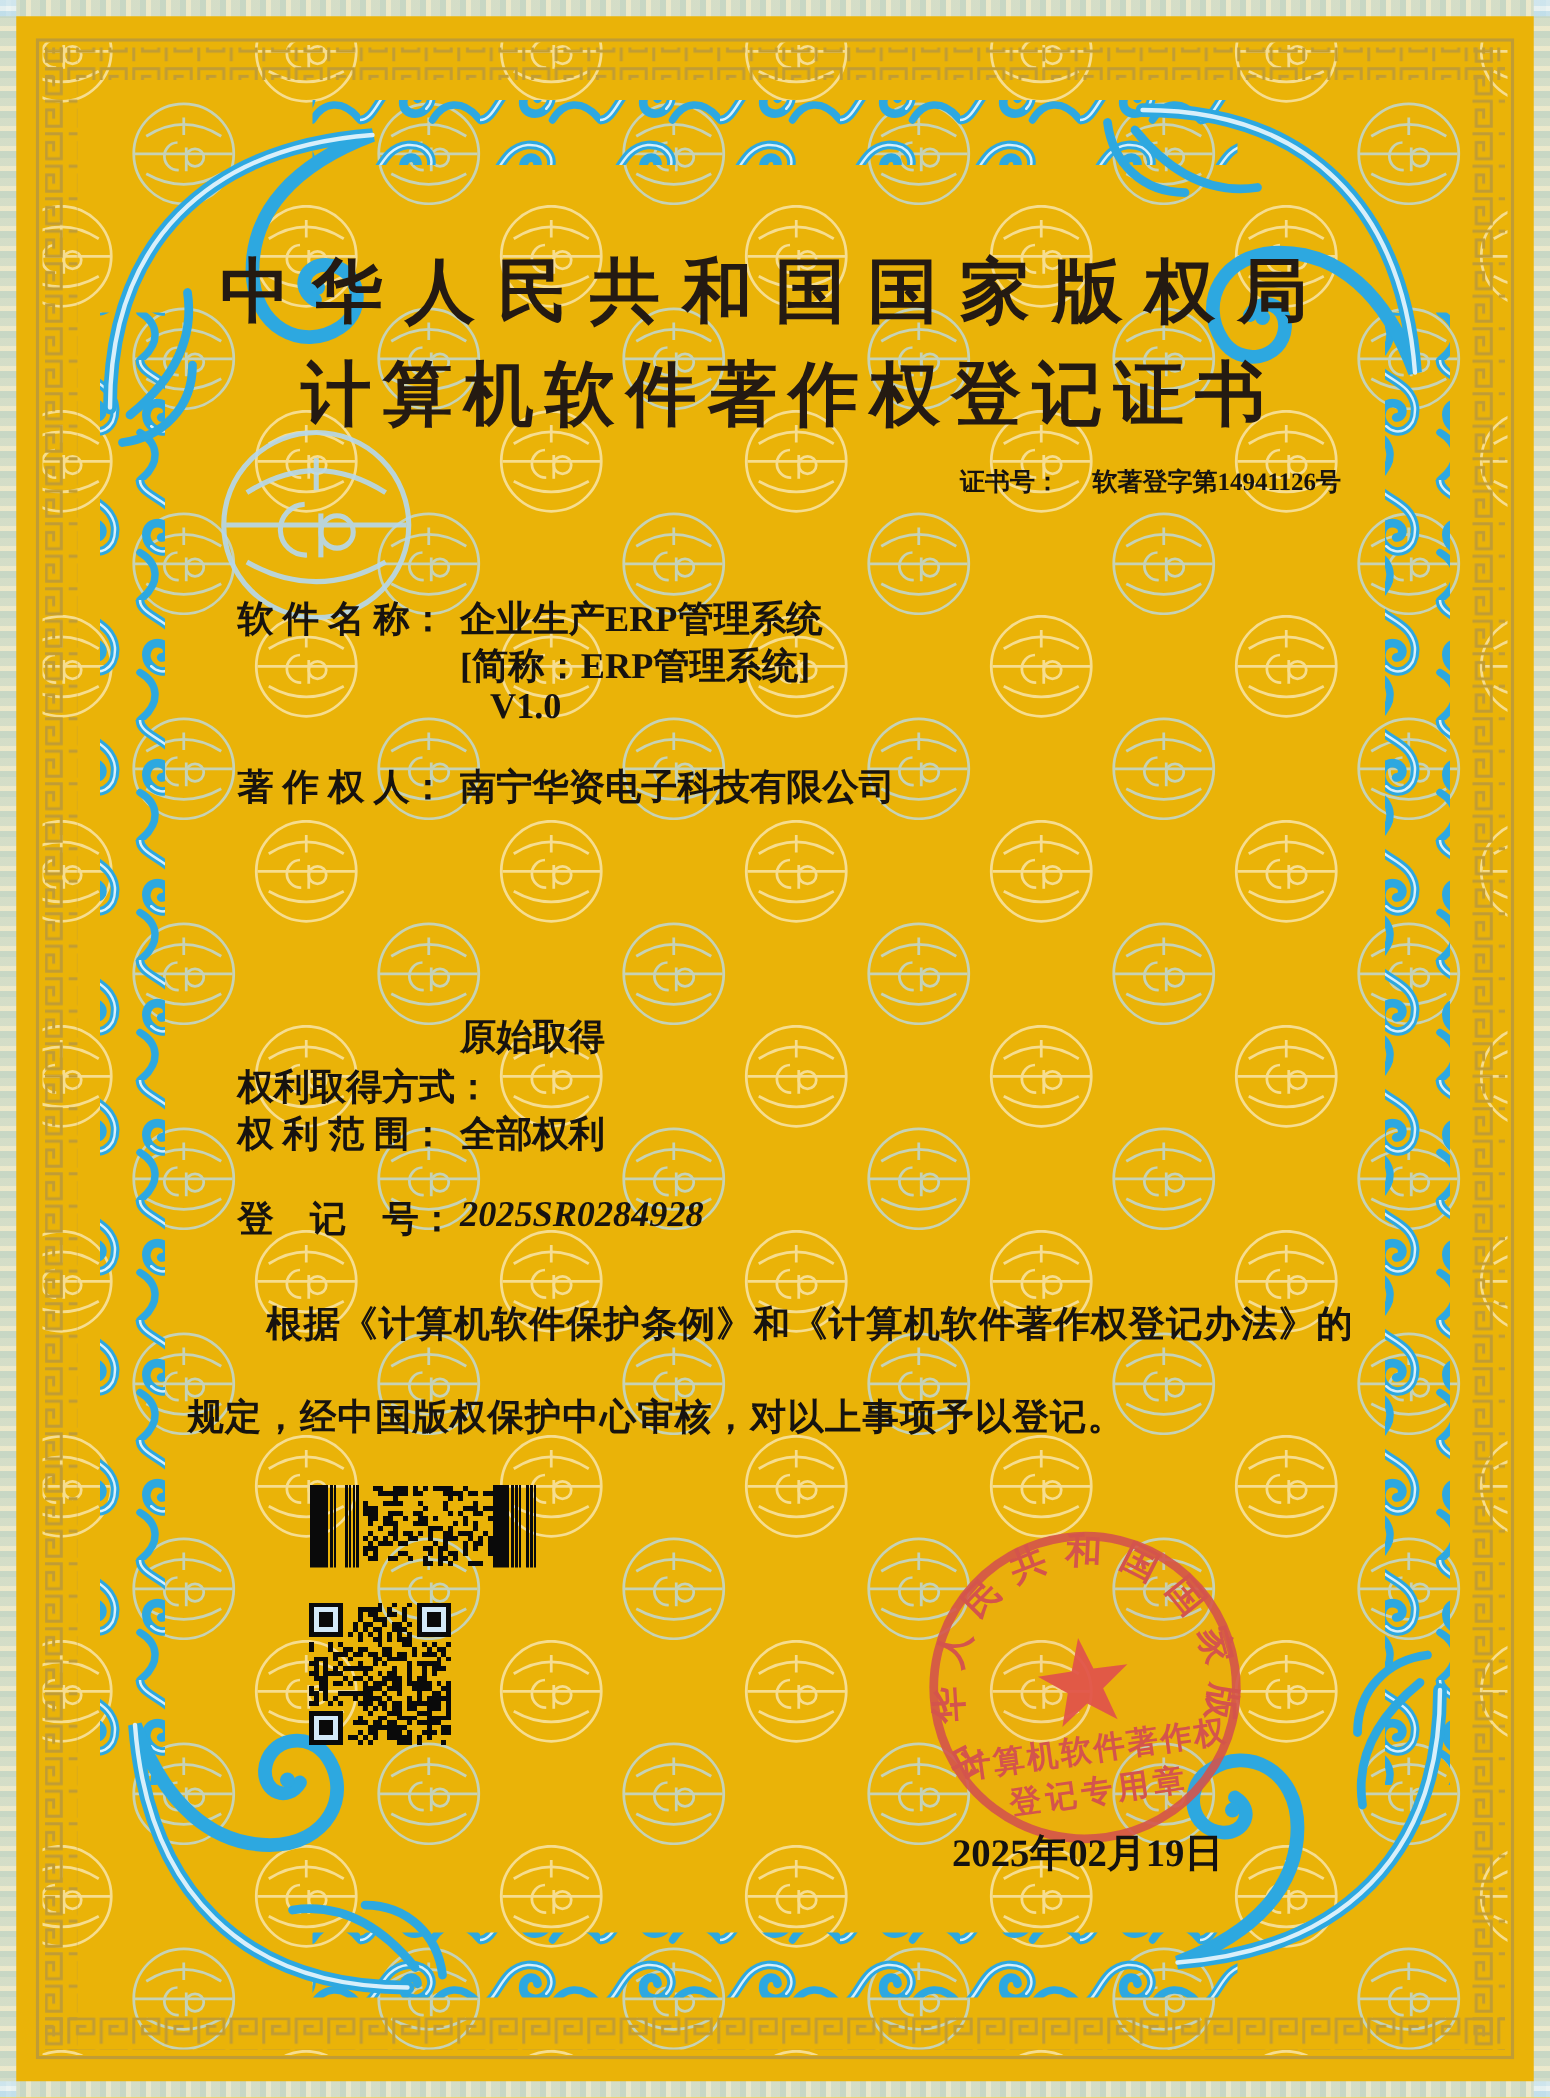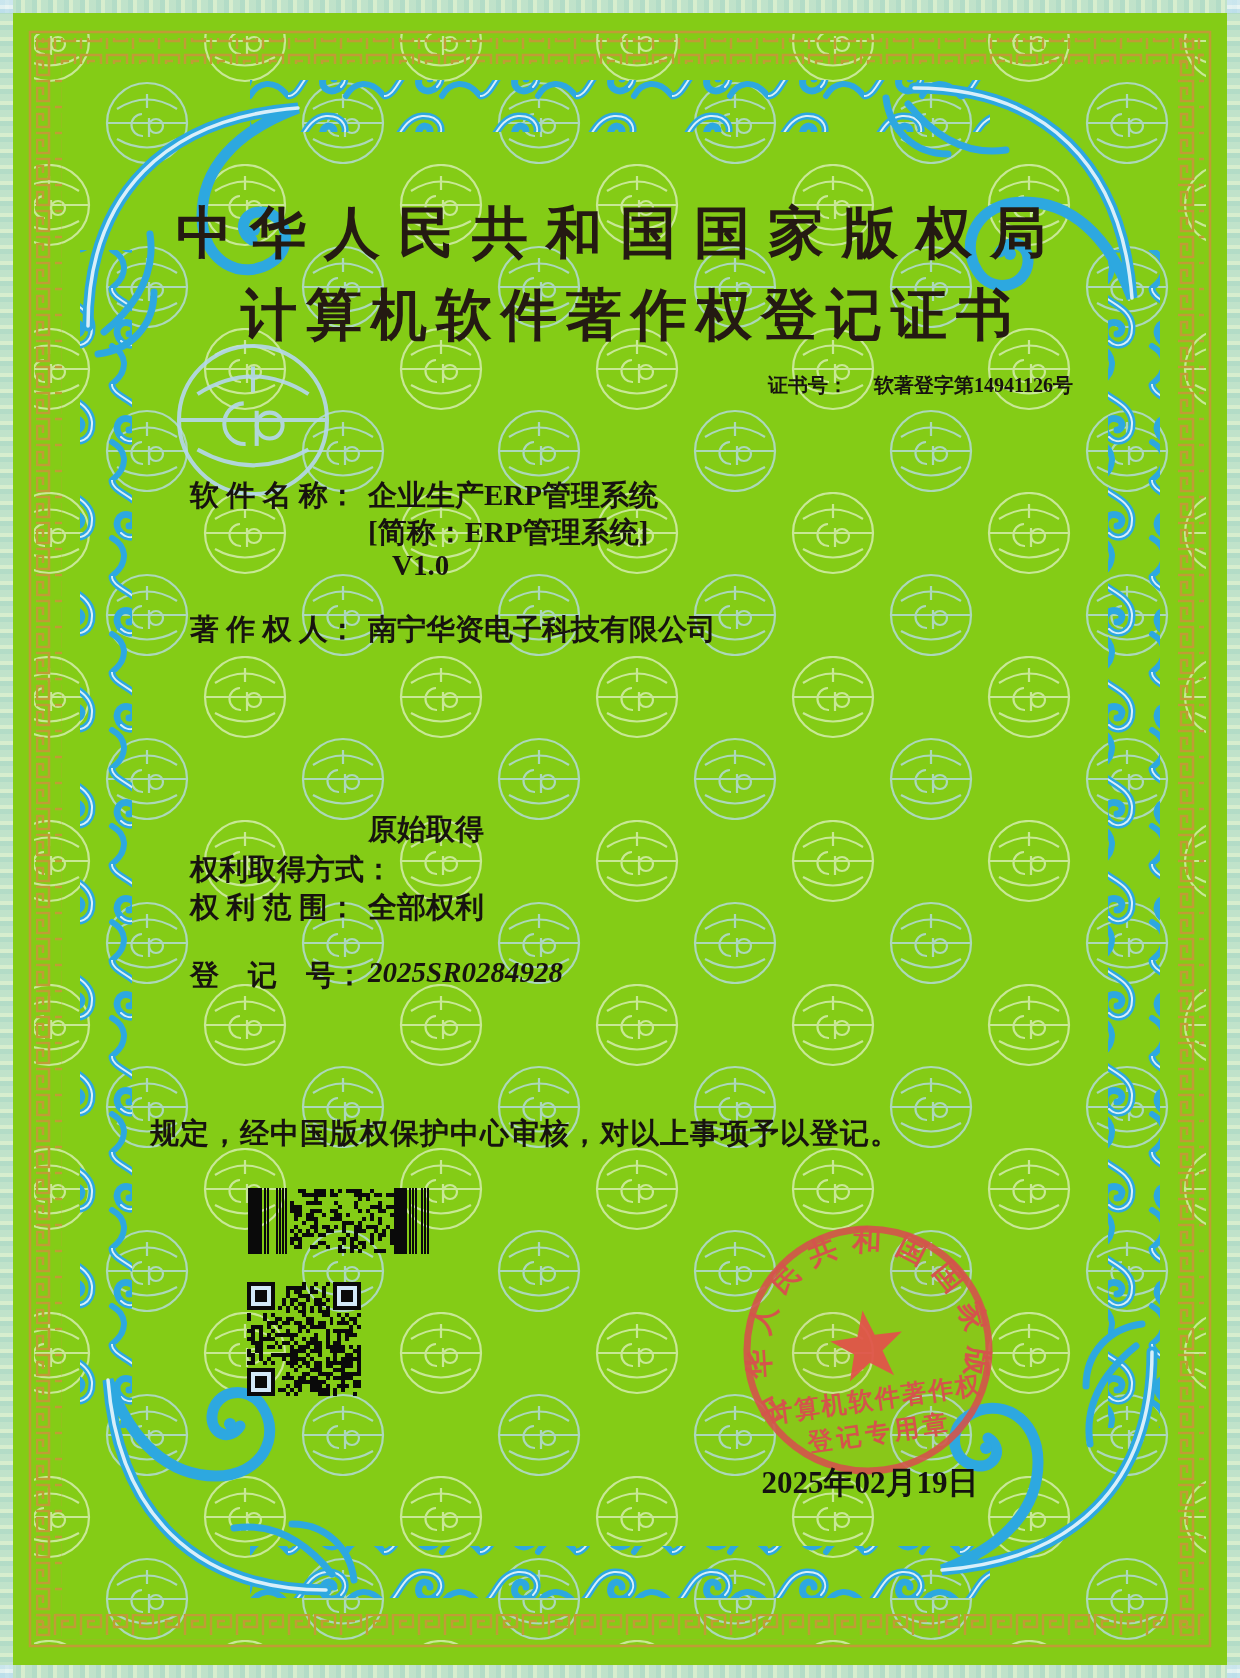--- a/index.html
+++ b/index.html
@@ -1,19 +1,19 @@
 <!DOCTYPE html>
 <html><head>
 <meta charset="utf-8">
 <style>
   html,body{margin:0;padding:0;}
   .page{
     position:relative;
     width:1240px;height:1678px;
-    background:#84cc16;
+    background:#eab308;
     overflow:hidden;
     font-family:"Liberation Serif","DejaVu Serif",serif;
     color:#1b1713;
   }
   .edge{position:absolute;opacity:.8;}
   .edge.h{left:0;width:1240px;height:13px;background:repeating-linear-gradient(90deg,#bfe0f3 0 5px,#ecf6fc 5px 9px,#cfe8f7 9px 16px);}
   .edge.v{top:0;height:1678px;width:13px;background:repeating-linear-gradient(0deg,#bfe0f3 0 5px,#ecf6fc 5px 9px,#cfe8f7 9px 16px);}
   .decor{position:absolute;left:0;top:0;}
   .abs{position:absolute;white-space:nowrap;}
   .title{
@@ -126,20 +126,21 @@
 
   <div class="abs flabel" style="top:850px;">权利取得方式：</div>
   <div class="abs fvalue" style="top:810px;">原始取得</div>
 
   <div class="abs flabel" style="top:888px;text-align:right;">权 利 范 围：</div>
   <div class="abs fvalue" style="top:888px;">全部权利</div>
 
   <div class="abs flabel" style="top:956px;">登　记　号：</div>
   <div class="abs fvalue" style="top:956px;font-style:italic;">2025SR0284928</div>
 
+  <div class="abs stmt" style="left:213px;top:1040px;">根据《计算机软件保护条例》和《计算机软件著作权登记办法》的</div>
   <div class="abs stmt" style="left:150px;top:1114px;">规定，经中国版权保护中心审核，对以上事项予以登记。</div>
 
   <svg id="barcode-svg" class="abs" style="left:248px;top:1188px;" width="182" height="66" viewBox="0 0 182 66" shape-rendering="crispEdges">
       <rect x="0" y="0" width="14" height="66" fill="#0a0a0a"></rect>
       <rect x="16" y="0" width="2" height="66" fill="#0a0a0a"></rect>
       <rect x="19" y="0" width="2" height="66" fill="#0a0a0a"></rect>
       <rect x="28" y="0" width="2" height="66" fill="#0a0a0a"></rect>
       <rect x="31" y="0" width="2" height="66" fill="#0a0a0a"></rect>
       <rect x="34" y="0" width="2" height="66" fill="#0a0a0a"></rect>
       <rect x="37" y="0" width="2" height="66" fill="#0a0a0a"></rect>

